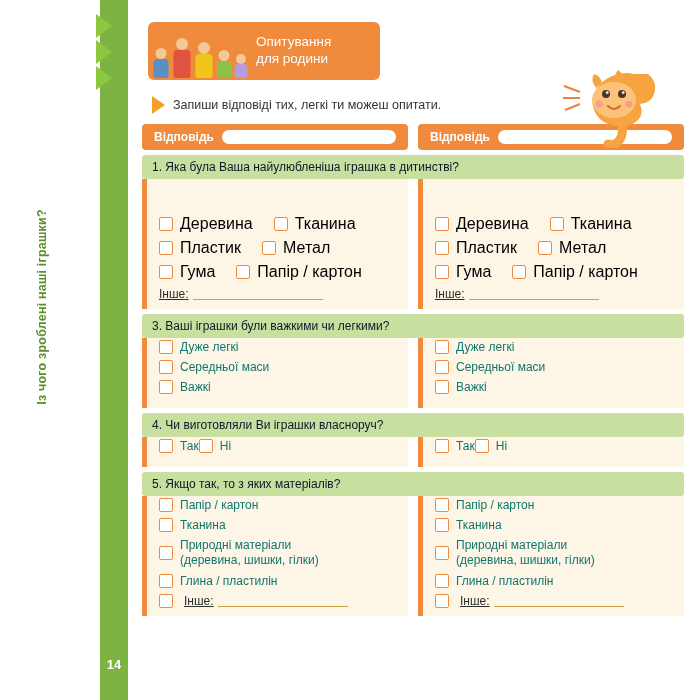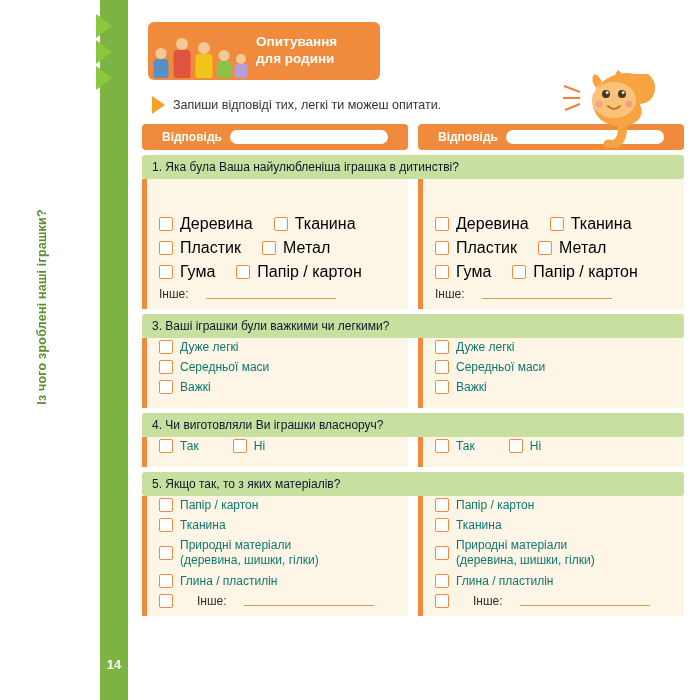--- a/index.html
+++ b/index.html
@@ -78,21 +78,21 @@
     display: flex; align-items: center;
   }
   .fam-art {
     width: 104px; height: 58px;
     position: relative;
     overflow: hidden;
   }
   .fam-badge-text {
     color: #ffffff;
     font-size: 13.5px;
-    font-weight: bold;
+    font-weight: normal;
     line-height: 1.25;
     padding-left: 4px;
   }
   .head-title {
     position: absolute;
     left: 248px; top: 6px;
     width: 300px;
     color: #f0813a;
     font-size: 15.5px;
     font-weight: bold;
@@ -135,21 +135,21 @@
     display: flex;
     gap: 10px;
     margin-bottom: 4px;
   }
   .answer-box {
     flex: 1;
     background: #f08a3c;
     border-radius: 4px;
     height: 26px;
     display: flex; align-items: center;
-    padding: 0 20px;
+    padding: 0 12px;
   }
   .answer-label {
     color: #ffffff;
     font-size: 12px;
     font-weight: bold;
     margin-right: 8px;
     white-space: nowrap;
   }
   .answer-line {
     flex: 1;
@@ -191,30 +191,30 @@
   .opt-row { display: flex; align-items: center; gap: 7px; margin-bottom: 6px; }
   .cb {
     width: 14px; height: 14px;
     border: 1.6px solid #f08a3c;
     border-radius: 2px;
     background: #ffffff;
     flex: none;
   }
   .opt-text.multi { line-height: 1.25; }
   .other-line {
-    display: flex; align-items: flex-start; gap: 17px;
-    font-size: 12px; color: #2e2e2e;
+    display: flex; align-items: center; gap: 4px;
+    font-size: 12px; color: #2e2e2e; text-decoration: underline;
   }
   .dots {
     flex: 1;
     border-bottom: 1px solid #c9a14a;
     height: 12px;
     max-width: 130px;
   }
-  .pair { display: flex; gap: 34px; }
+  .pair { display: flex; }
 </style>
 </head>
 <body>
 
 <div class="page">
 
   <div class="side-rail">
     <div class="rail-green"></div>
     <div class="rail-arrow" style="top:14px;"></div>
     <div class="rail-arrow" style="top:40px;"></div>

